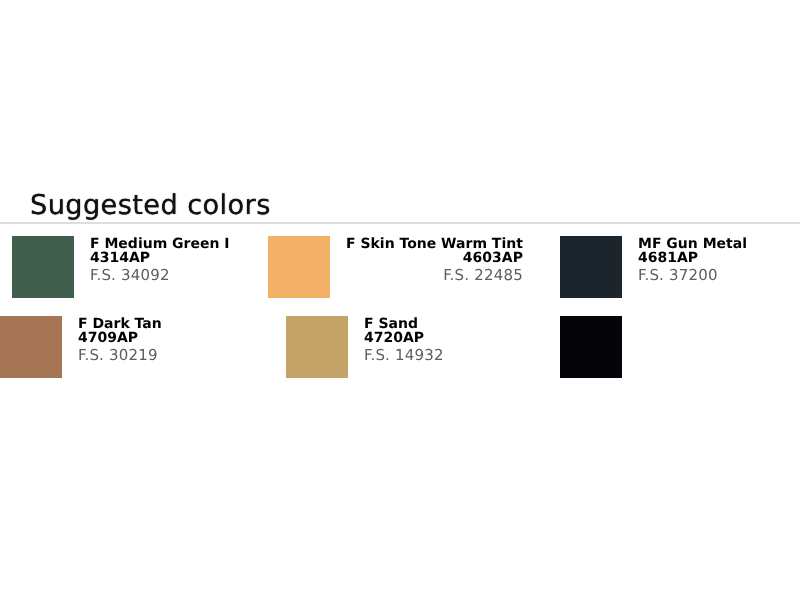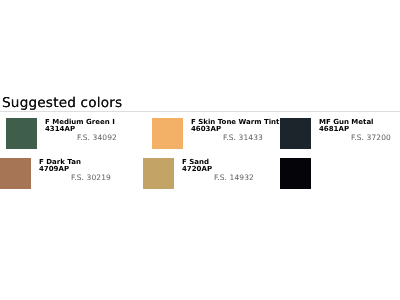--- a/index.html
+++ b/index.html
@@ -1,51 +1,51 @@
 <!DOCTYPE html>
 <html><head>
 <meta charset="utf-8">
 <style>
   html,body{margin:0;padding:0;}
   body{width:400px;height:300px;background:#fff;font-family:"Liberation Sans",sans-serif;overflow:hidden;-webkit-font-smoothing:antialiased;text-rendering:geometricPrecision;}
   .page{position:relative;width:400px;height:300px;}
-  h2.title{margin:0;padding:0;position:absolute;left:2px;top:95px;font-size:13.6px;font-weight:400;color:#111;letter-spacing:0.2px;font-family:"DejaVu Sans",sans-serif;text-shadow:0 0 0.5px #111;}
+  h2.title{margin:0;padding:0;position:absolute;left:15px;top:95px;font-size:13.6px;font-weight:400;color:#111;letter-spacing:0.2px;font-family:"DejaVu Sans",sans-serif;text-shadow:0 0 0.5px #111;}
   .divider{position:absolute;left:0;top:111px;width:400px;height:1px;background:#dedede;}
   .grid{position:absolute;left:0;top:118px;width:400px;}
   .cell{position:absolute;width:137px;height:40px;}
   .sw{position:absolute;left:0;top:0;width:31px;height:31px;}
   .txt{position:absolute;left:39px;top:0.6px;}
   .nm{font-size:7px;font-weight:700;color:#000;line-height:7.7px;white-space:nowrap;font-family:"DejaVu Sans",sans-serif;}
   .cd{font-size:7px;font-weight:700;color:#000;line-height:7.7px;white-space:nowrap;font-family:"DejaVu Sans",sans-serif;}
-  .fs{font-size:7.5px;font-weight:400;color:#5e5e5e;line-height:7.7px;white-space:nowrap;font-family:"DejaVu Sans",sans-serif;letter-spacing:0.1px;margin-top:0.1px;margin-left:32px;}
+  .fs{font-size:7.5px;font-weight:400;color:#5e5e5e;line-height:7.7px;white-space:nowrap;font-family:"DejaVu Sans",sans-serif;letter-spacing:0.1px;margin-top:0.1px;}
 </style>
 </head>
 <body>
 
 <div class="page">
 
   <h2 class="title">Suggested colors</h2>
 
   <div class="divider"></div>
 
   <div class="grid">
       <div class="cell" style="left: 6px; top: 0px;">
     <div class="sw" style="background: rgb(64, 94, 76);"></div>
     <div class="txt">
       <div class="nm">F Medium Green I</div>
       <div class="cd">4314AP</div>
       <div class="fs">F.S. 34092</div>
     </div>
   </div>
-      <div class="cell" style="left: 152px; top: 0px;">
+      <div class="cell" style="left: 134px; top: 0px; text-align: right;">
     <div class="sw" style="background: rgb(242, 177, 103);"></div>
     <div class="txt">
       <div class="nm">F Skin Tone Warm Tint</div>
       <div class="cd">4603AP</div>
-      <div class="fs">F.S. 31433</div>
+      <div class="fs">F.S. 22485</div>
     </div>
   </div>
       <div class="cell" style="left: 280px; top: 0px;">
     <div class="sw" style="background: rgb(29, 37, 44);"></div>
     <div class="txt">
       <div class="nm">MF Gun Metal</div>
       <div class="cd">4681AP</div>
       <div class="fs">F.S. 37200</div>
     </div>
   </div>

